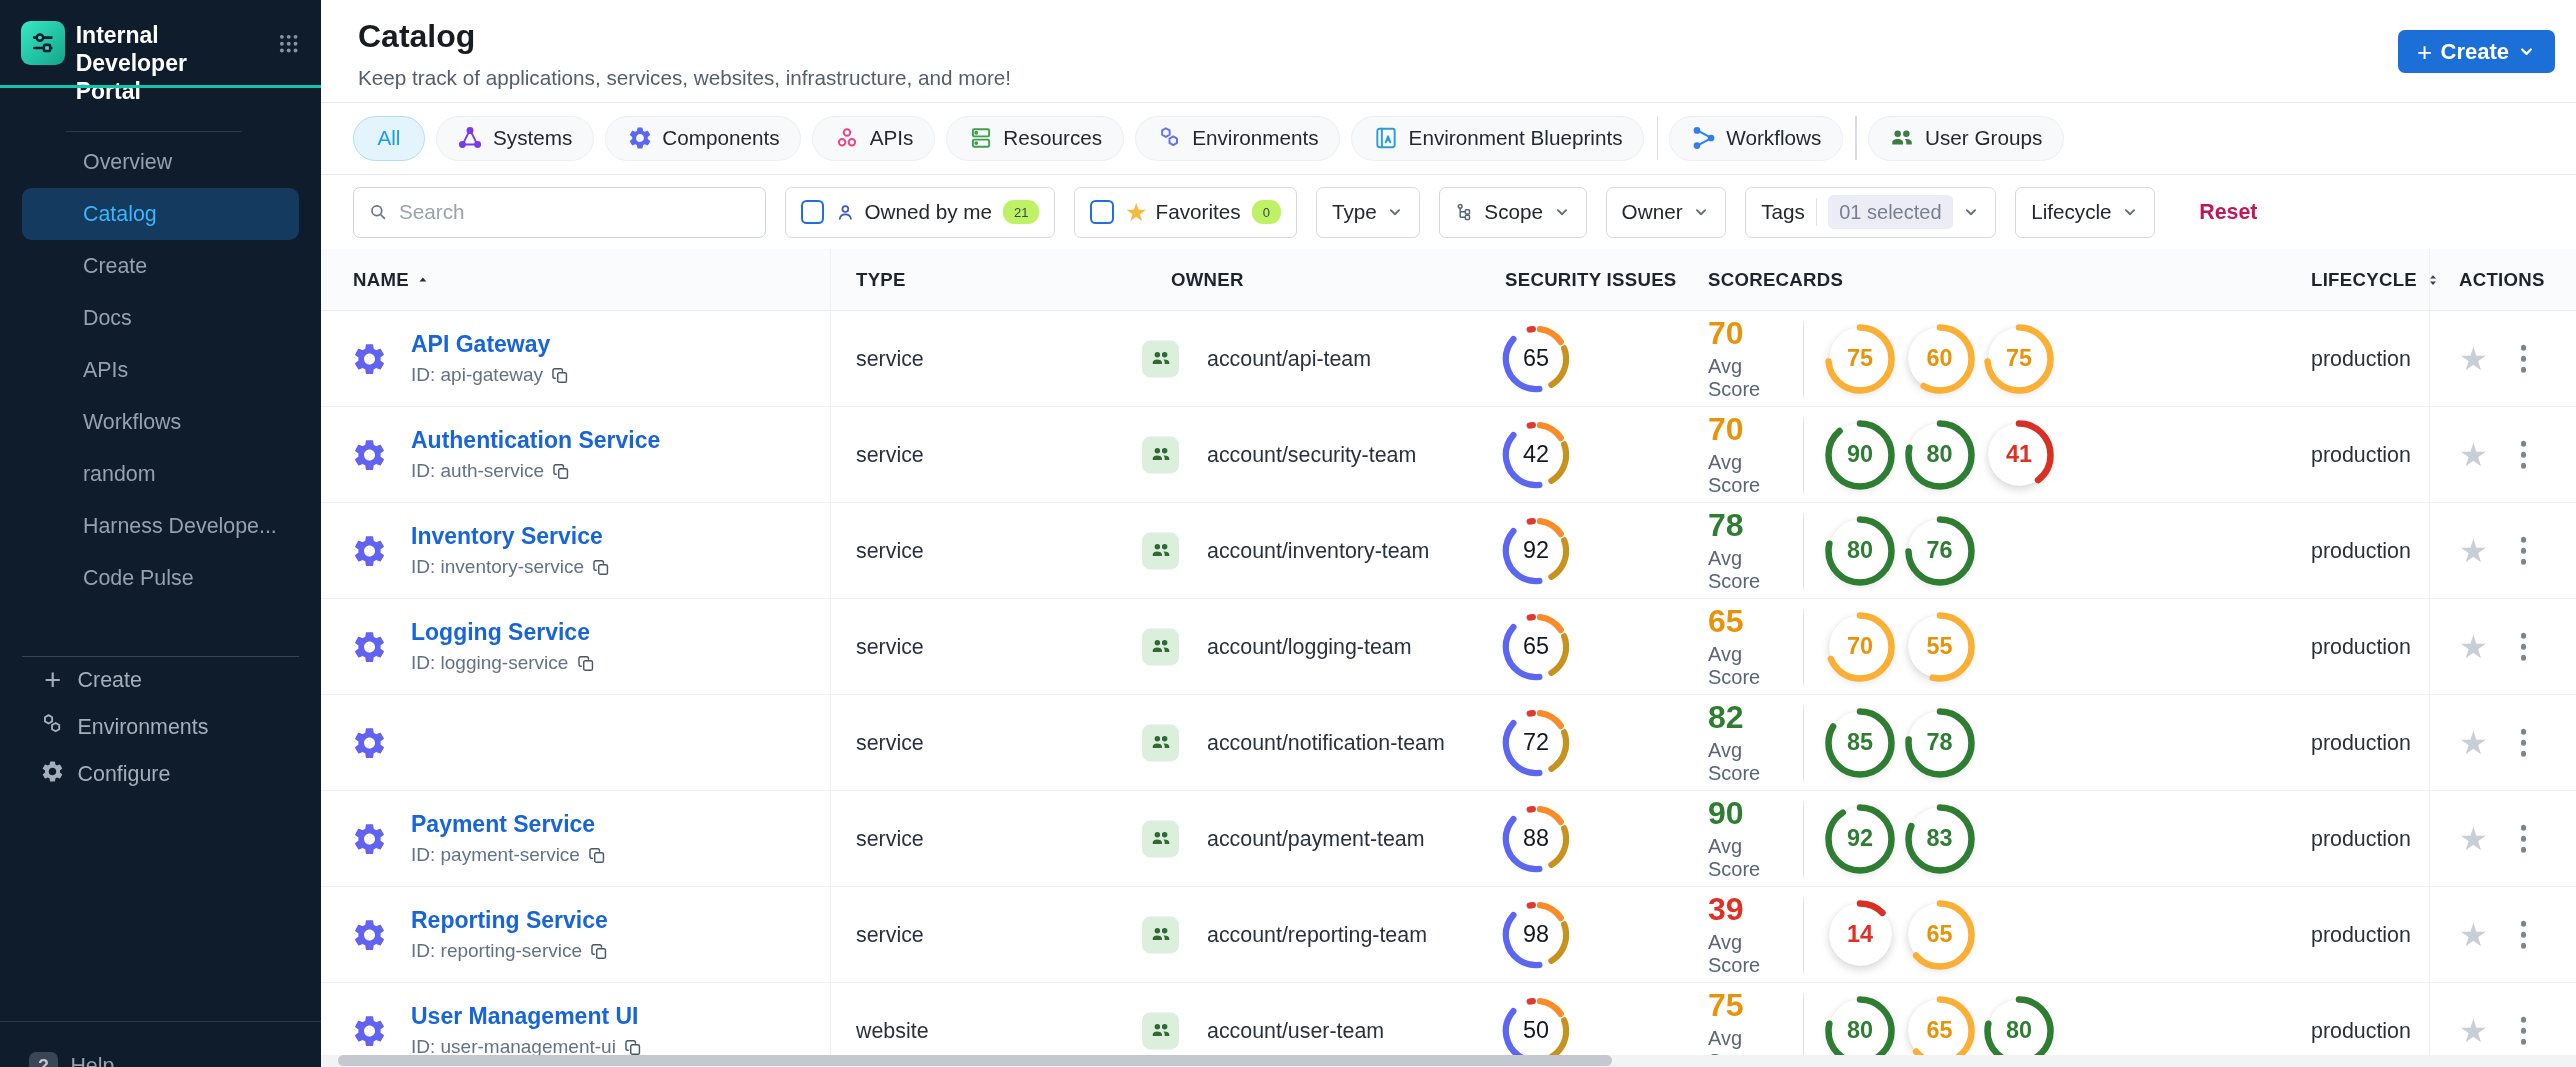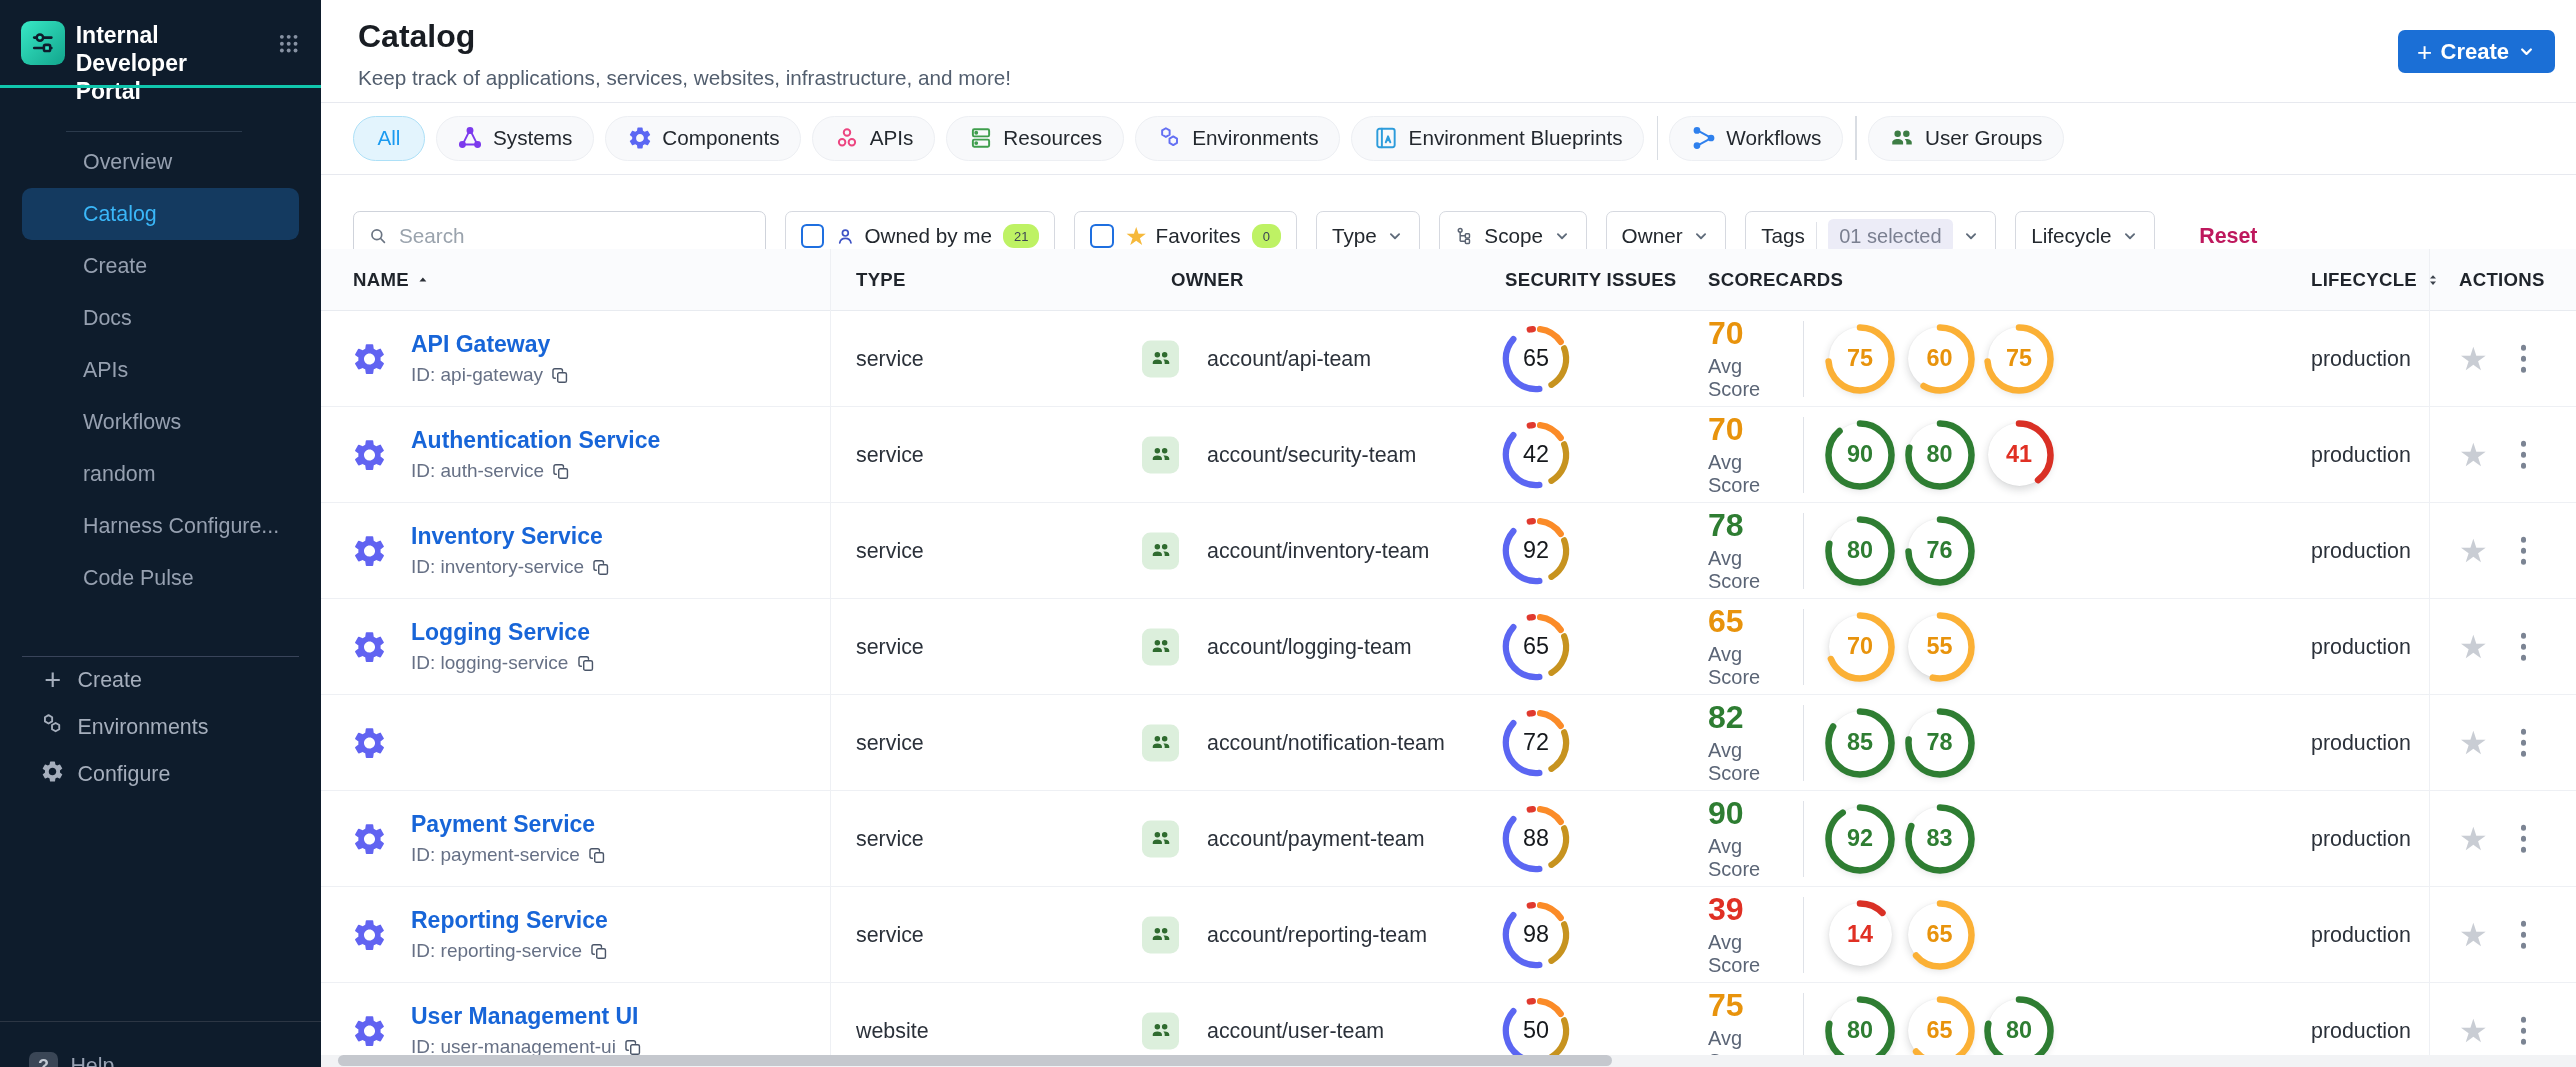--- a/index.html
+++ b/index.html
@@ -49,21 +49,21 @@
     align-items:center; padding-left:32px; }
   .tab { height:45px; border-radius:23px; background:#f8f9fb; border:1.4px solid #edeff3;
     display:flex; align-items:center; padding:0 20.7px; margin-right:11px; font-size:20.7px;
     color:#23282e; cursor:pointer; white-space:nowrap; }
   .tab .t-ic { display:flex; margin-right:9.6px; }
   .tab.active { background:#e3f4fd; border-color:#ade0f7; color:#1a9af0; padding:0 23.4px; }
   .tab-divider { width:1.4px; height:44px; background:#d9dde3; margin:0 11px 0 1.4px; flex:0 0 1.4px; }
 
   
   .filters { position:absolute; left:0; top:174px; right:0; height:76px; display:flex;
-    align-items:center; padding-left:32px;margin-top:24px; }
+    align-items:center; padding-left:32px; }
   .search-box { width:413px; height:51px; border:1.4px solid #cfd3db; border-radius:6.9px;
     display:flex; align-items:center; padding:0 13.8px; margin-right:19px; background:#fff; }
   .search-box input { border:none; outline:none; font-size:20.7px; color:#333; width:100%;
     margin-left:11px; font-family:inherit; }
   .search-box input::placeholder { color:#9aa3ad; }
   .chip { height:51px; border:1.4px solid #d6d9e0; border-radius:6.9px; background:#fff;
     display:flex; align-items:center; padding:0 15px; margin-right:19px; font-size:20.7px;
     color:#23282e; cursor:pointer; white-space:nowrap; }
   .checkbox { width:23.4px; height:23.4px; border:2.1px solid #1e6fe0; border-radius:5.5px;
     background:#fff; margin-right:11px; flex:0 0 23.4px; }
@@ -167,21 +167,21 @@
       <div class="nav-item">
      <span>APIs</span>
    </div>
       <div class="nav-item">
      <span>Workflows</span>
    </div>
       <div class="nav-item">
      <span>random</span>
    </div>
       <div class="nav-item">
-     <span>Harness Configure...</span>
+     <span>Harness Develope...</span>
    </div>
       <div class="nav-item">
      <span>Code Pulse</span>
    </div>
     </div>
   <div class="side-sep sep2"></div>
   <div class="nav-bottom" id="sidebar-bottom">
       <div class="nav-bottom-item">
       <span class="bi">
           <span class="plus-glyph">+</span>

